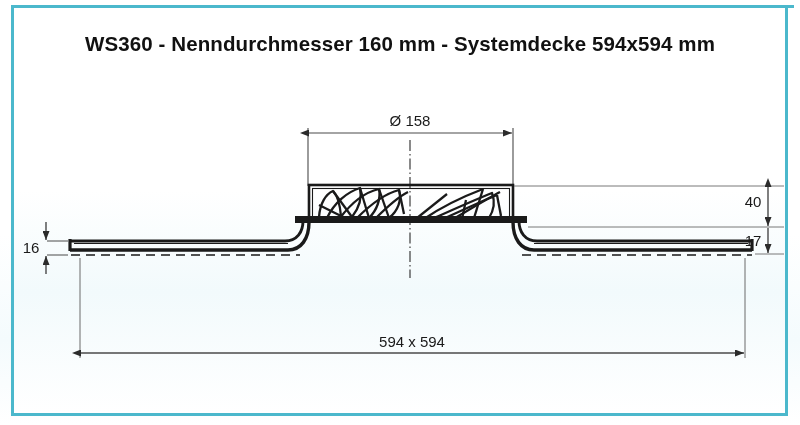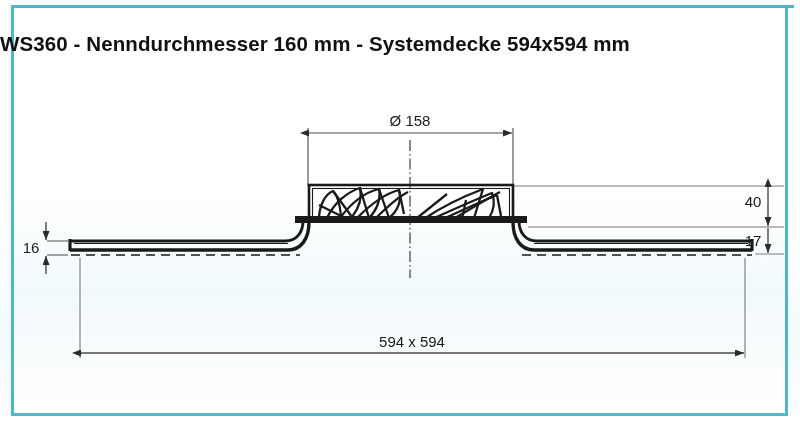--- a/index.html
+++ b/index.html
@@ -40,21 +40,21 @@
     top: -3px;
     width: 783px;
     height: 3px;
     background: #4bb8cc;
   }
   #title {
     position: absolute;
     left: 0;
     top: 32px;
     width: 800px;
-    text-align: left;
+    text-align: center;
     font-size: 20.5px;
     font-weight: bold;
     color: #111111;
     letter-spacing: 0.1px;
     white-space: nowrap;
   }
   svg.draw {
     position: absolute;
     left: 0;
     top: 0;

